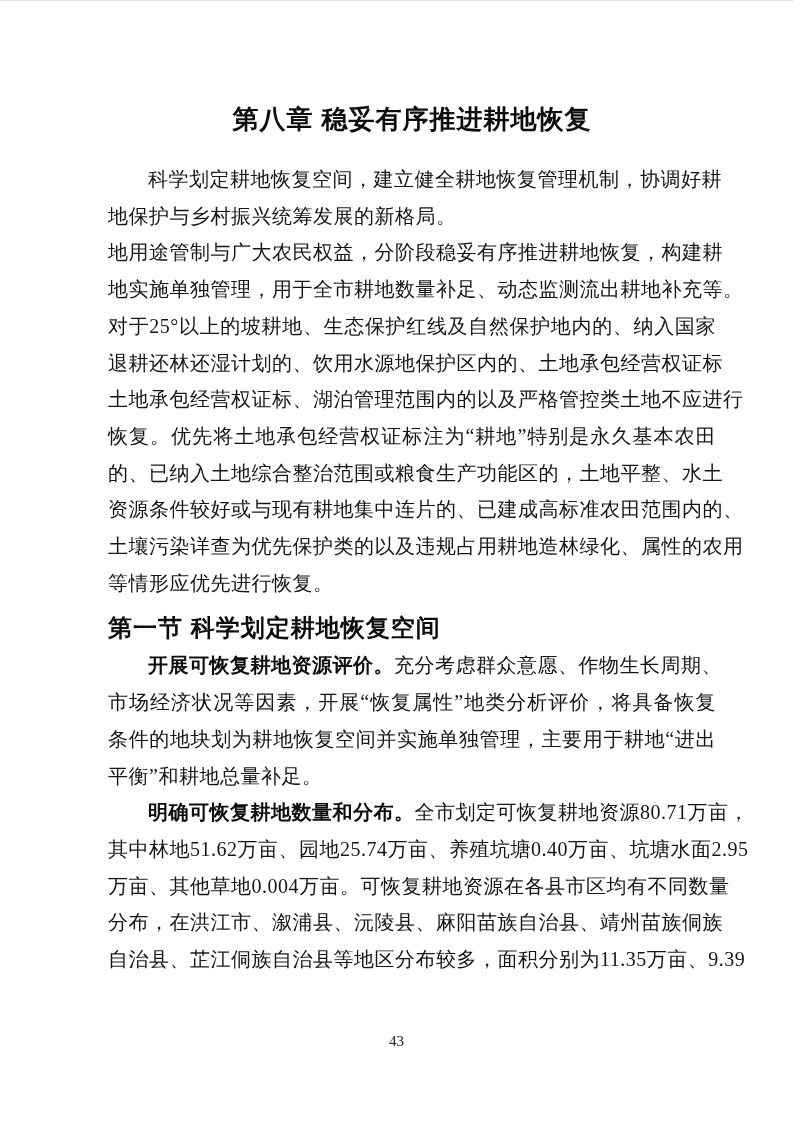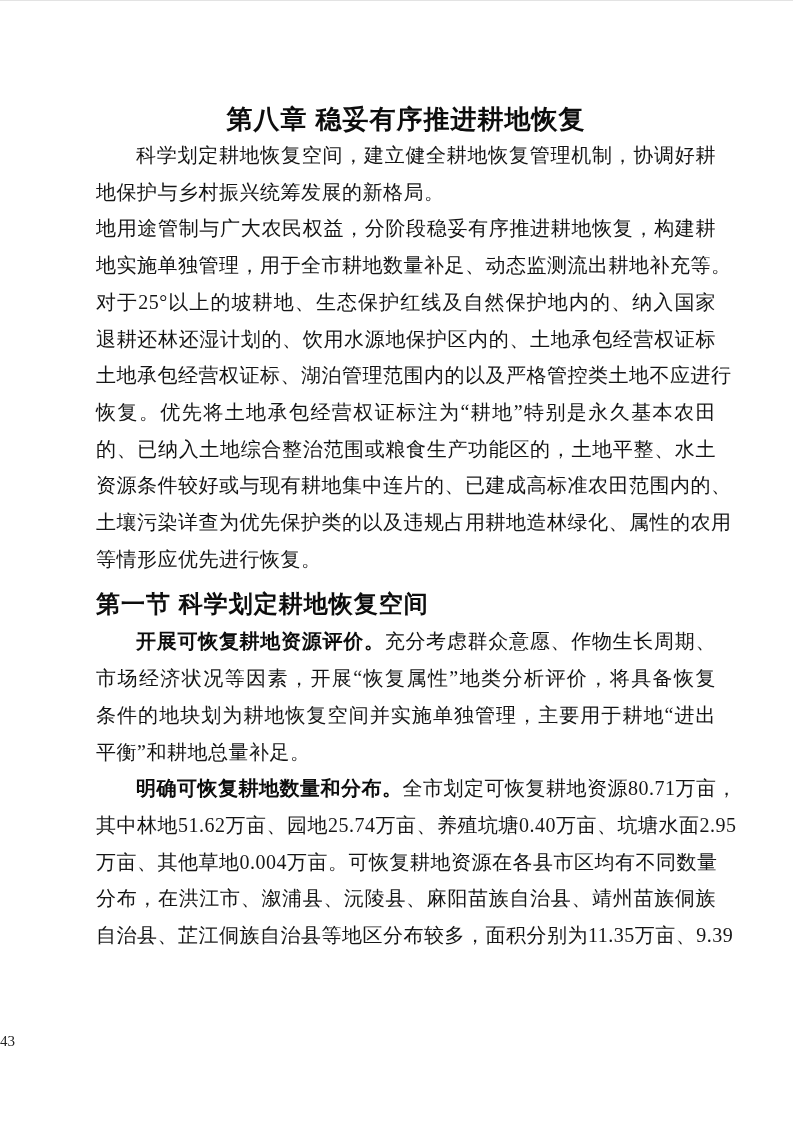--- a/index.html
+++ b/index.html
@@ -10,20 +10,21 @@
   .page {
     position: relative;
     width: 793px;
     height: 1122px;
     background: #ffffff;
     color: #151515;
     font-family: "Liberation Serif", "DejaVu Serif", serif;
     border-top: 1px solid #e3e3e3;
     box-sizing: border-box;
     overflow: hidden;
+    padding-left: 12px;
   }
   .content {
     padding: 0 77px 0 96px; 
   }
   .chapter-title {
     margin-top: 101px;
     text-align: center;
     font-family: "Liberation Sans", "DejaVu Sans", sans-serif;
     font-weight: 700;
     font-size: 26px;
@@ -38,20 +39,21 @@
     font-weight: 700;
     font-size: 24px;
     line-height: 38px;
     letter-spacing: 1px;
     color: #0d0d0d;
   }
   .paragraphs {
     margin: 0;
   }
   .intro-paragraphs {
+    margin-top: 24px;
   }
   .paragraph {
     margin: 0;
   }
   .line {
     font-size: 20px;
     line-height: 36.7px;
     text-align: justify;
     text-align-last: justify;
     text-justify: inter-character;
@@ -67,21 +69,21 @@
   .lead {
     font-family: "Liberation Sans", "DejaVu Sans", sans-serif;
     font-weight: 700;
     color: #0d0d0d;
   }
   .page-number {
     position: absolute;
     left: 0;
     right: 0;
     top: 1032px;
-    text-align: left;
+    text-align: center;
     font-size: 15px;
     color: #222222;
     font-family: "Liberation Serif", "DejaVu Serif", serif;
   }
 </style>
 </head>
 <body>
 
 <div class="page">
   <div class="content">

